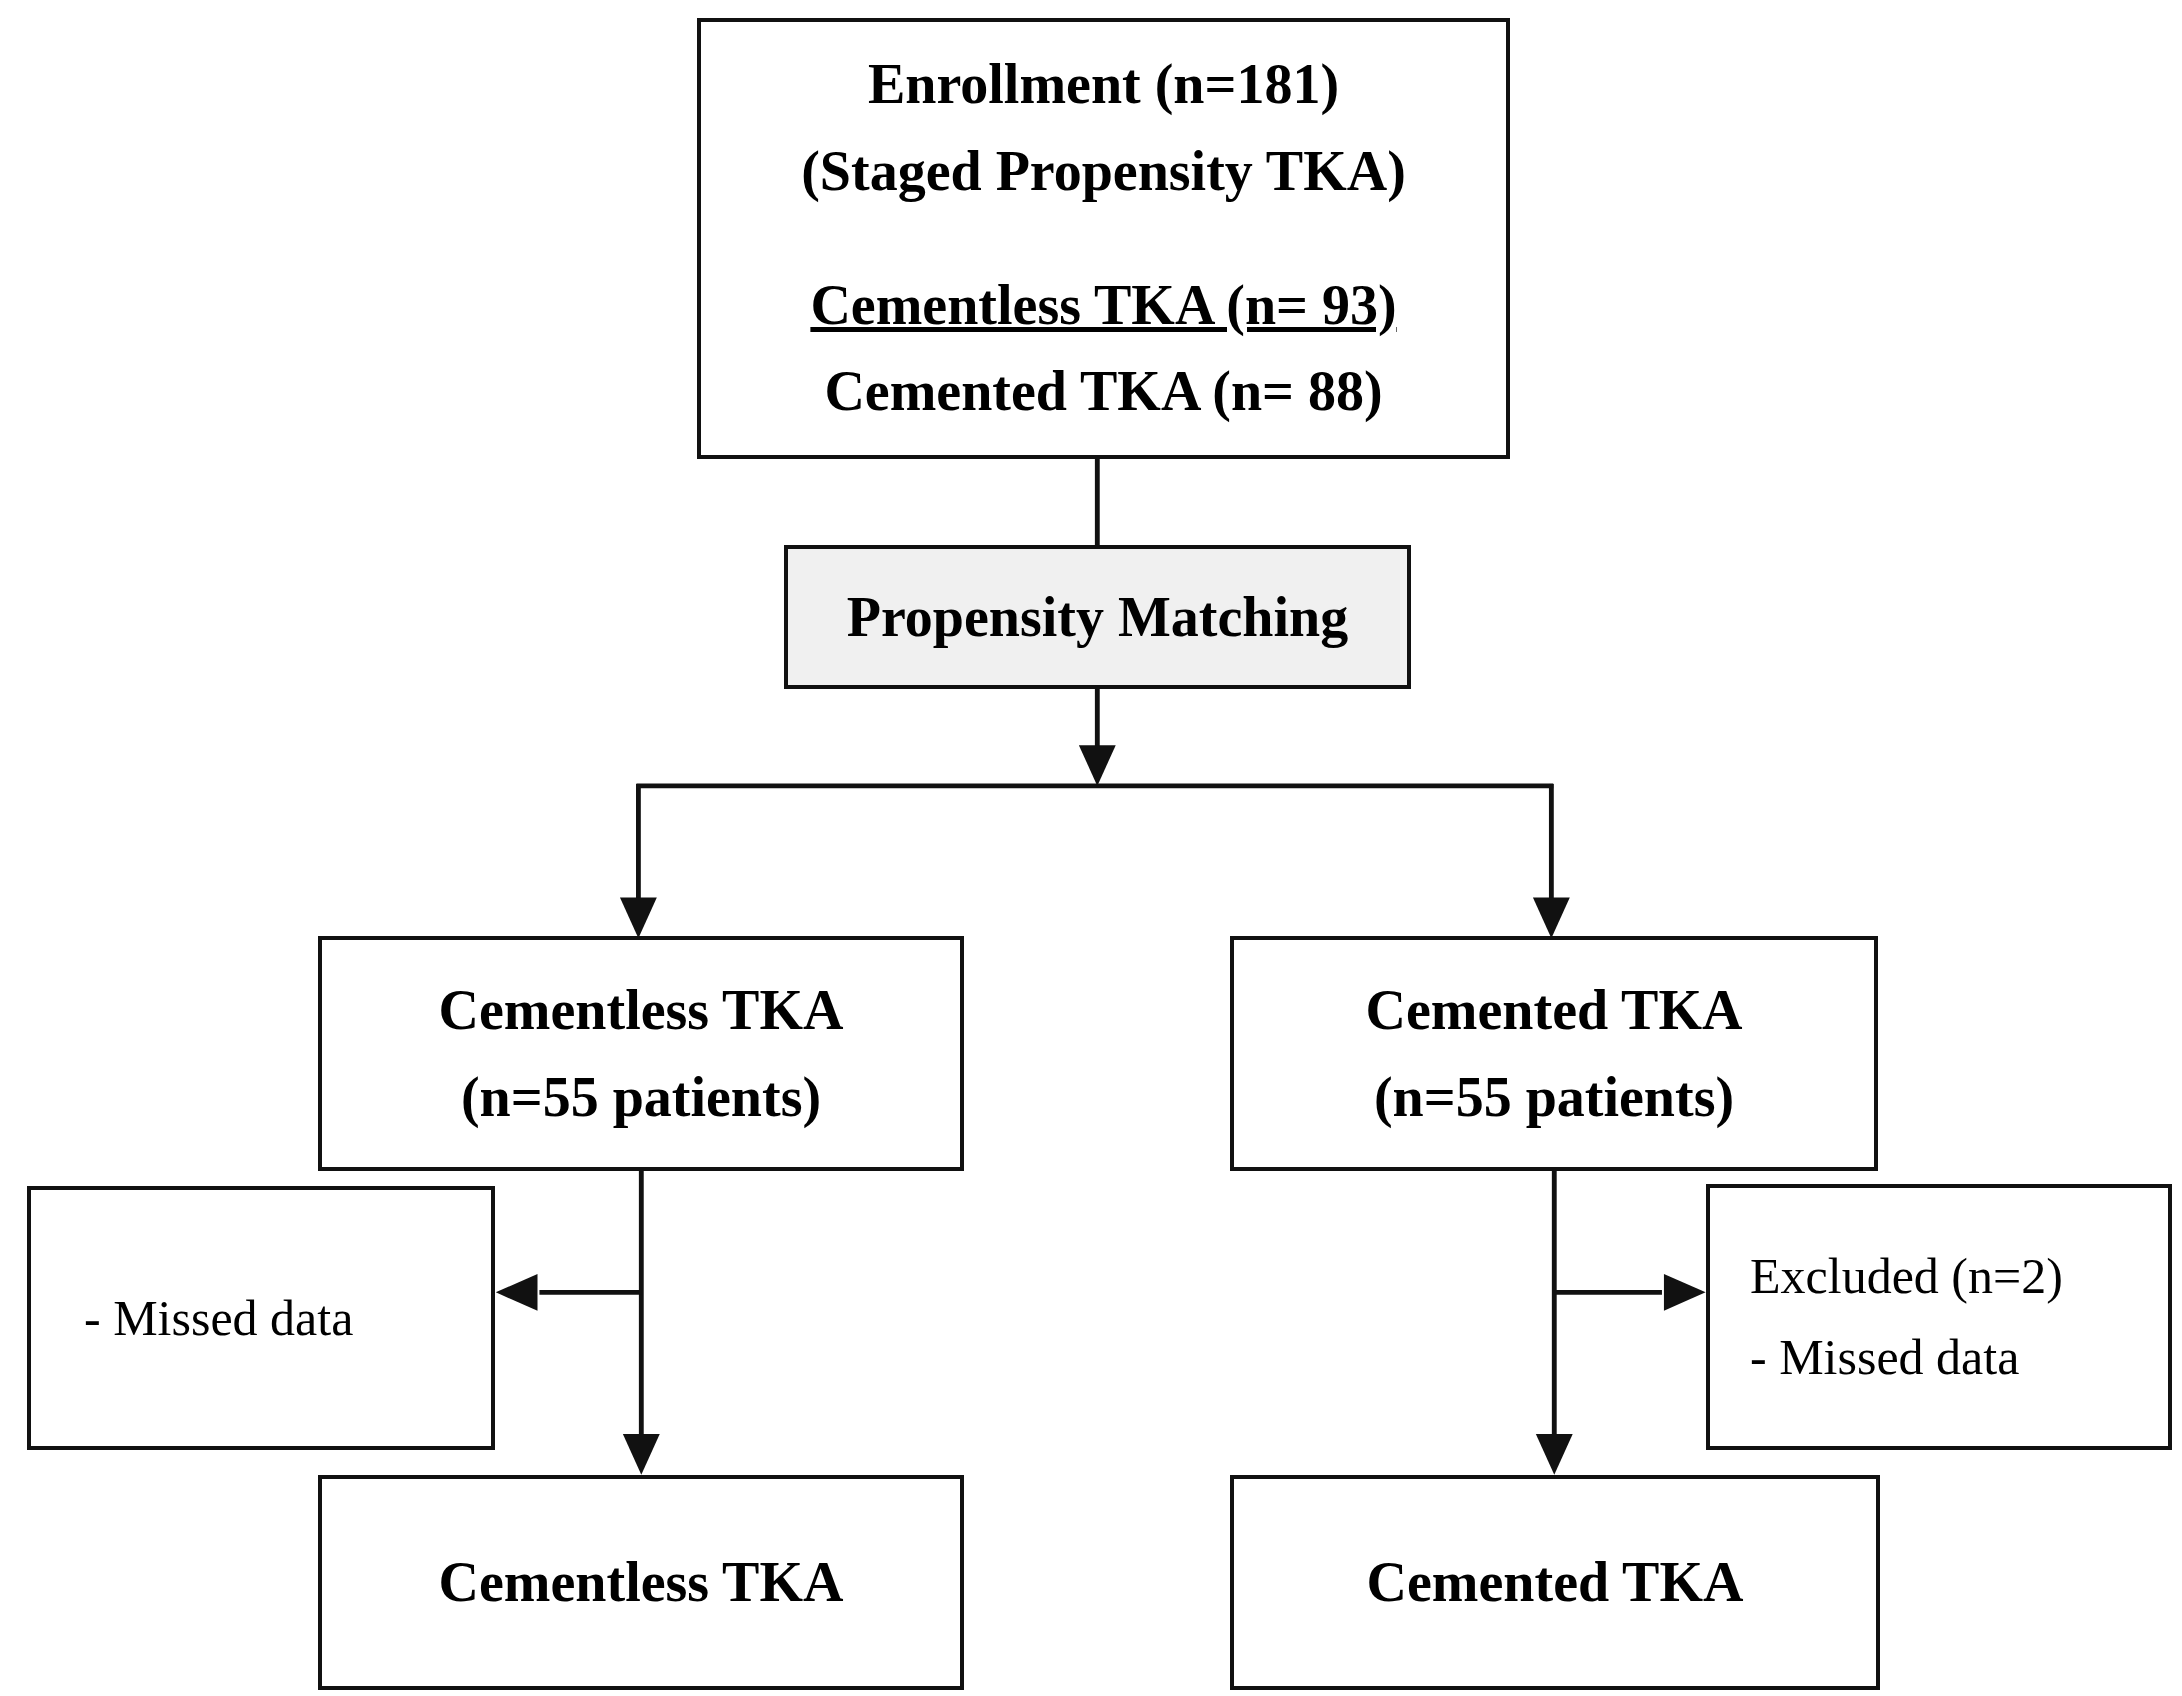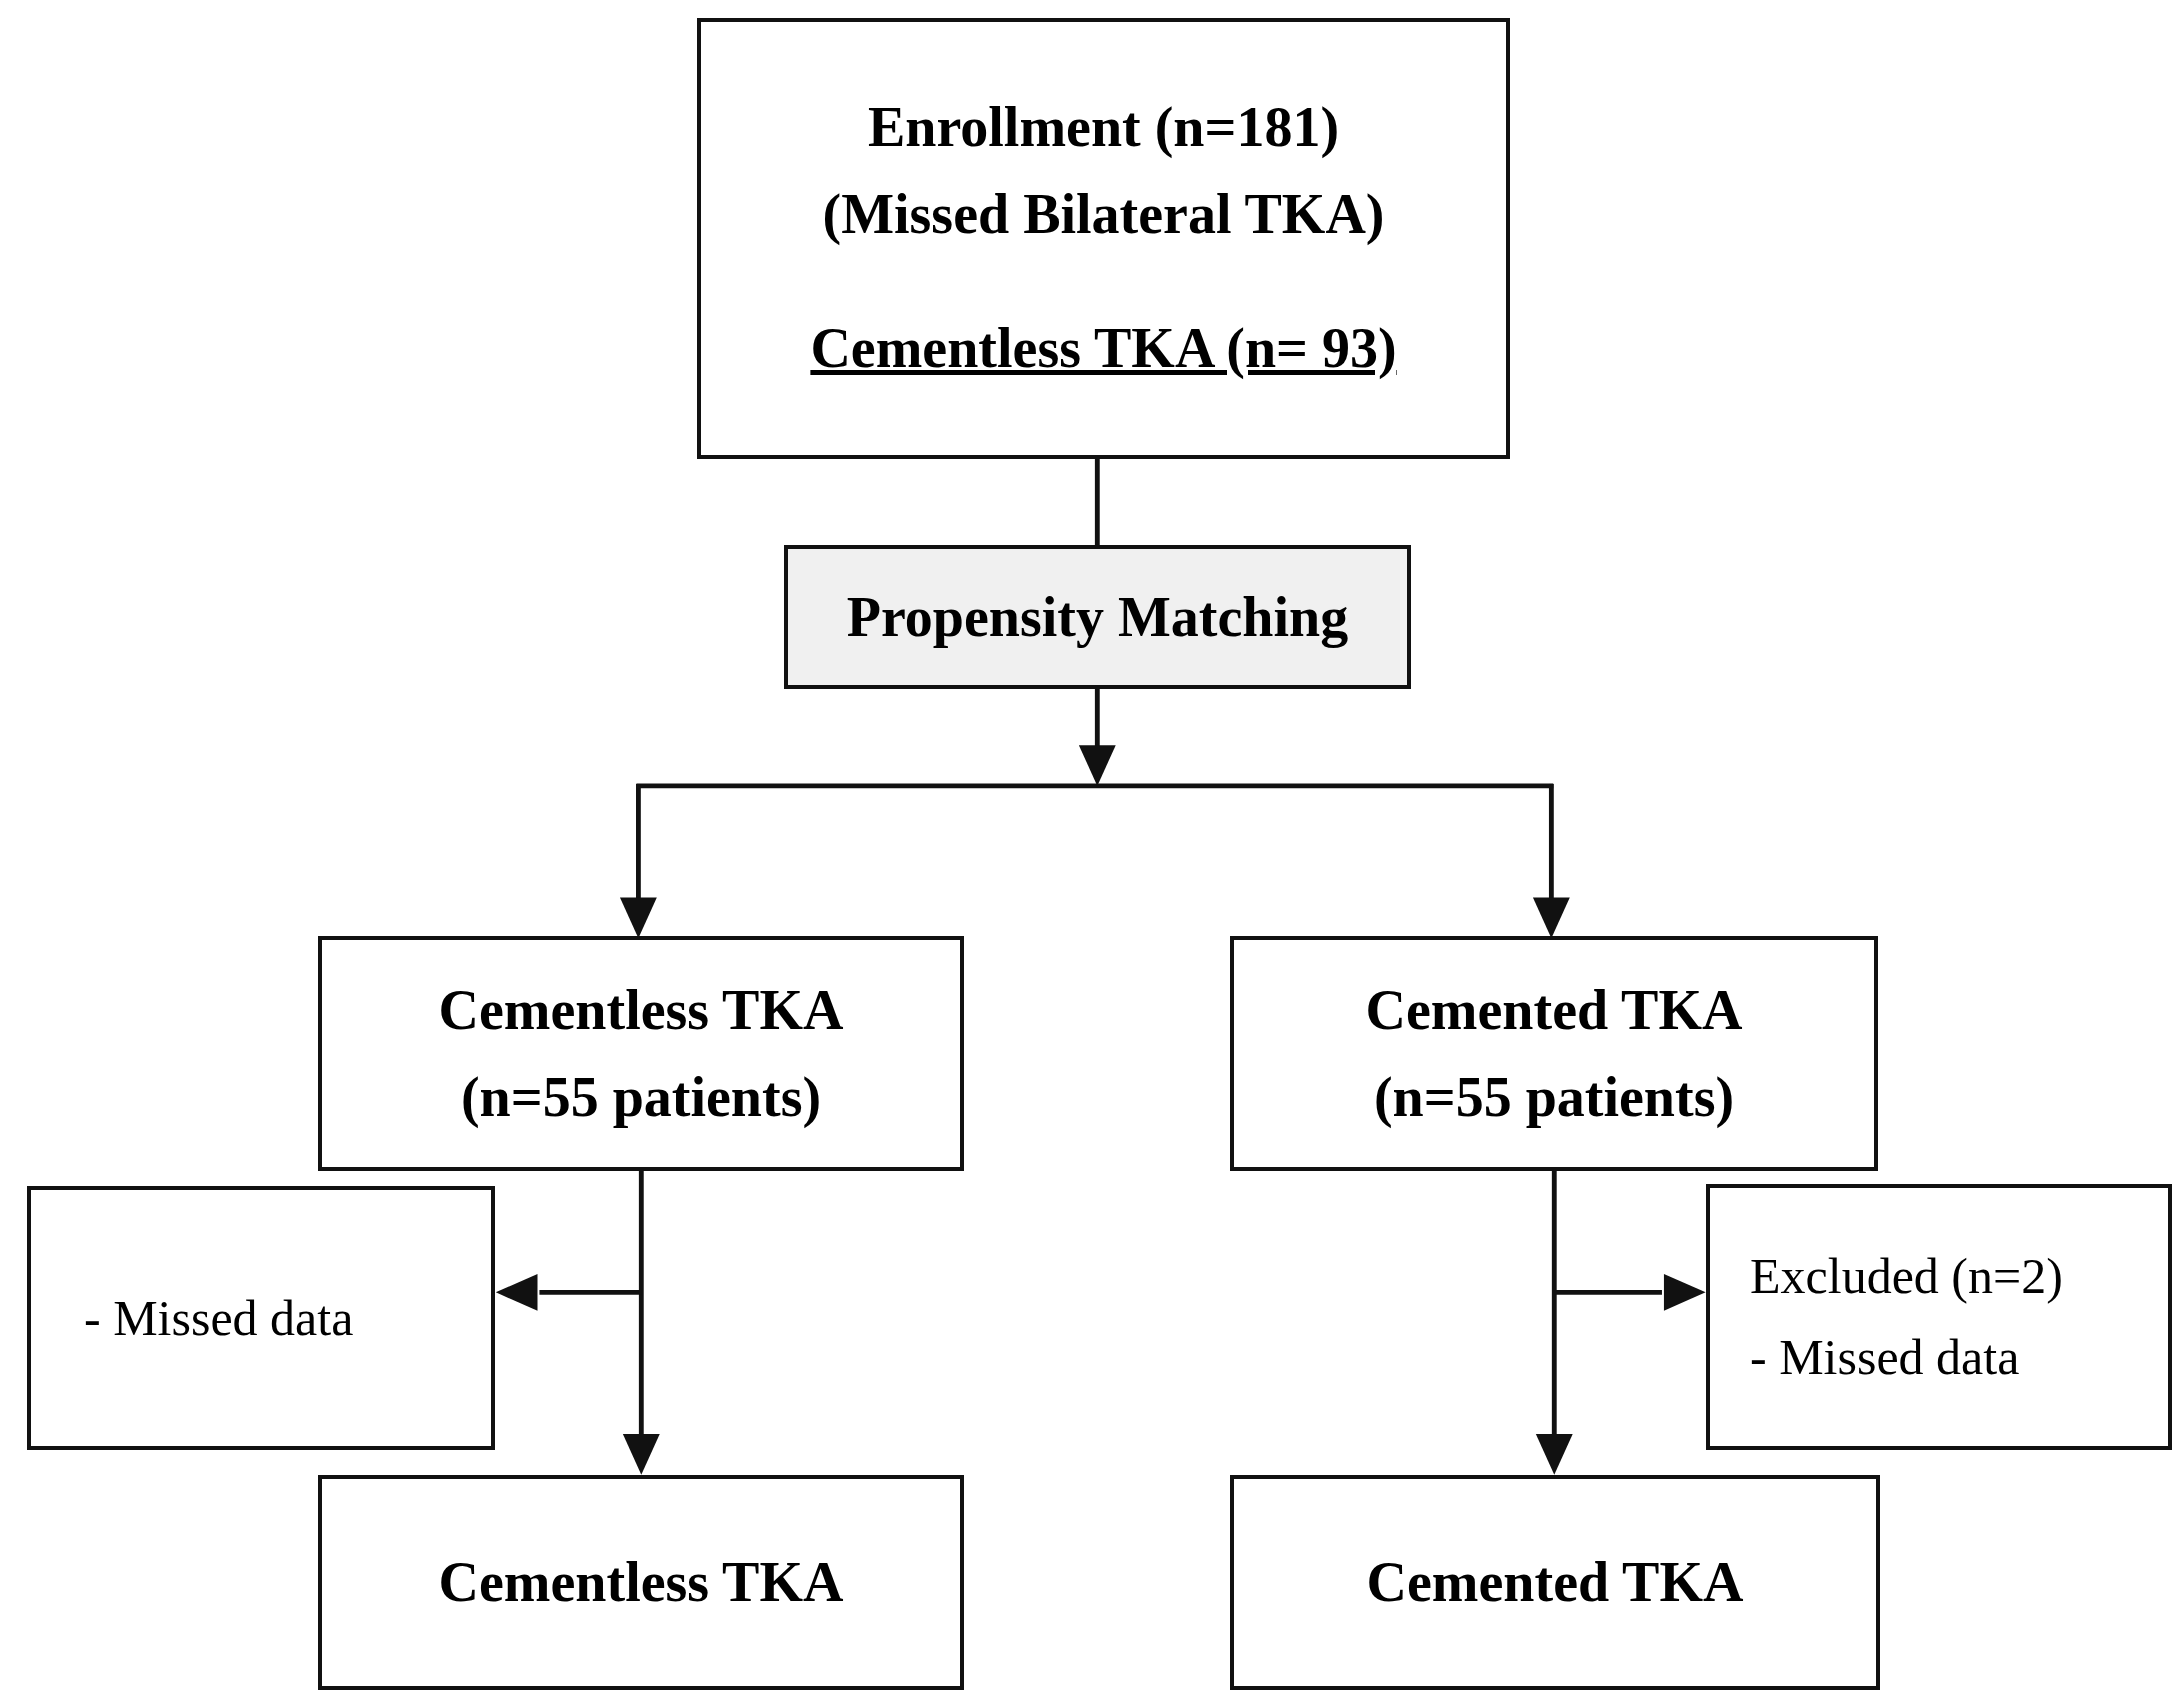--- a/index.html
+++ b/index.html
@@ -77,22 +77,23 @@
 
     <line x1="661" y1="1332" x2="556" y2="1332"></line>
     <polygon points="554,1313 554,1351 511,1332"></polygon>
 
     <line x1="1602" y1="1332" x2="1713" y2="1332"></line>
     <polygon points="1715,1313 1715,1351 1758,1332"></polygon>
   </svg>
 
   <div class="box" style="left:697px; top:17.5px; width:813px; height:441px;">
     <div>Enrollment (n=181)</div>
-    <div>(Missed Bilateral TKA)</div>
+    <div>(Staged Propensity TKA)</div>
     <div class="line-gap">Cementless TKA (n= 93)</div>
+    <div>Cemented TKA (n= 88)</div>
   </div>
 
   <div class="box propensity" style="left:784px; top:545px; width:627px; height:144px;">
     <div>Propensity Matching</div>
   </div>
 
   <div class="box" style="left:318px; top:936px; width:646px; height:235px;">
     <div>Cementless TKA</div>
     <div>(n=55 patients)</div>
   </div>

